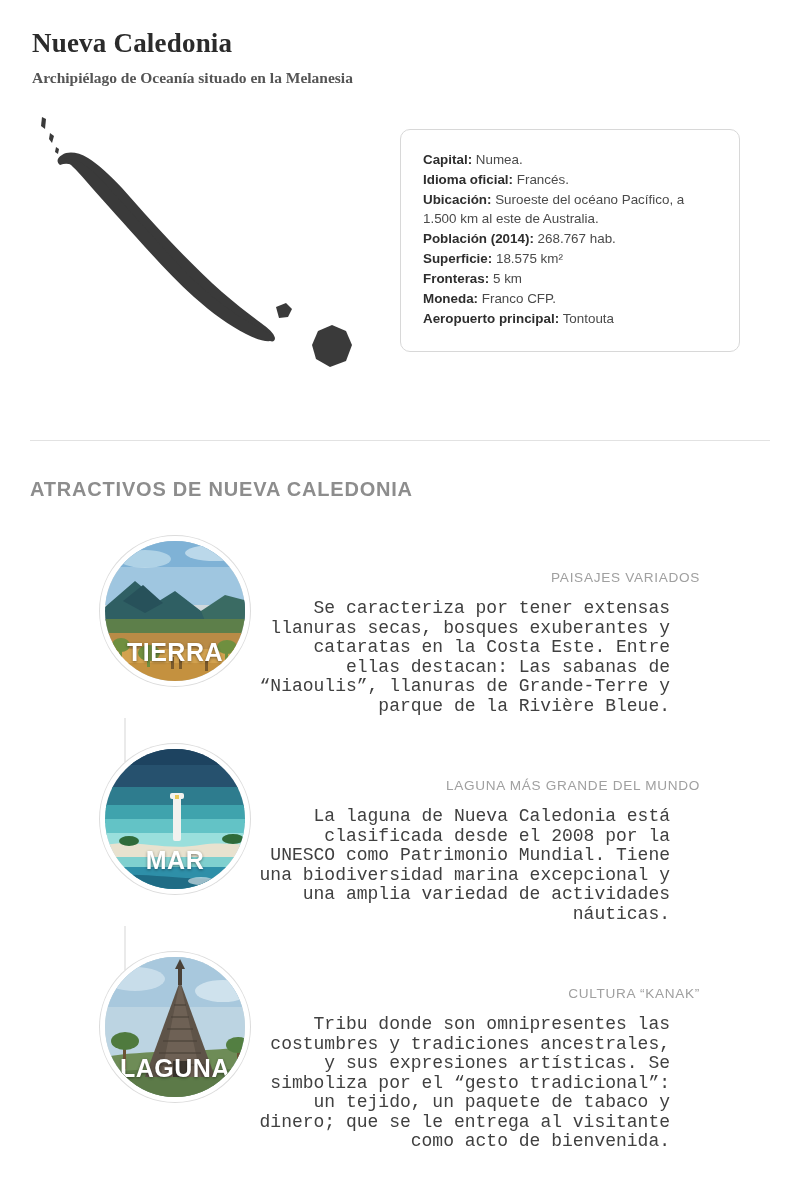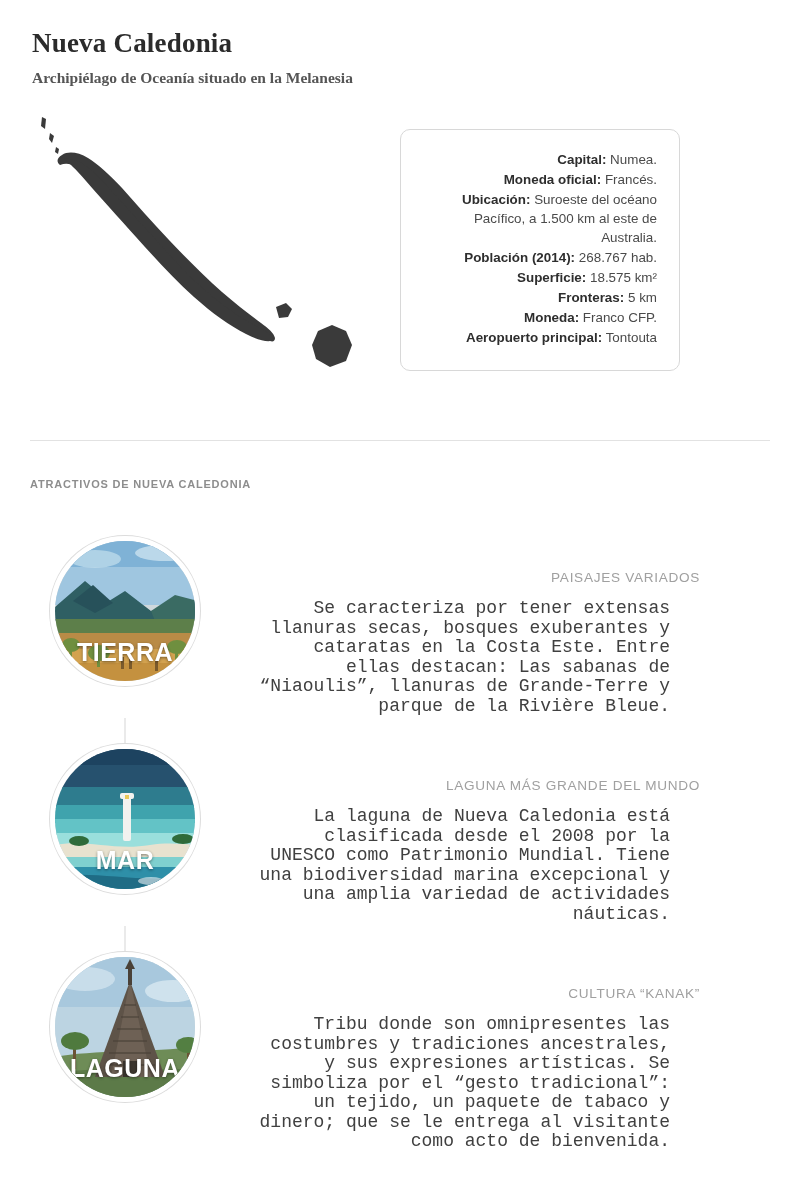--- a/index.html
+++ b/index.html
@@ -56,27 +56,26 @@
     top: 0;
     width: 360px;
     height: 260px;
   }
   .map-wrap svg { display: block; }
 
   .facts-card {
     position: absolute;
     left: 400px;
     top: 20px;
-    width: 280px;
+    width: 340px;
     min-height: 220px;
     border: 1px solid #d8d8d8;
     border-radius: 10px;
     background: #ffffff;
     padding: 20px 22px 22px 22px;
-    text-align: right;
   }
   .fact-line {
     font-size: 13.4px;
     line-height: 19px;
     color: #4a4a4a;
     margin: 0 0 1px 0;
   }
   .fact-line b {
     color: #2e2e2e;
     font-weight: bold;
@@ -90,21 +89,21 @@
     width: 740px;
     height: 1px;
     background: #e2e2e2;
   }
 
   
   .section-heading {
     position: absolute;
     left: 30px;
     top: 478px;
-    font-size: 11px;
+    font-size: 20px;
     letter-spacing: 0.8px;
     color: #8d8d8d;
     font-weight: bold;
   }
 
   
   .attractions {
     position: absolute;
     left: 0;
     top: 536px;
@@ -113,21 +112,21 @@
   .attraction {
     position: relative;
     display: flex;
     align-items: flex-start;
     min-height: 208px;
   }
   .circle-col {
     width: 250px;
     flex: 0 0 250px;
     display: flex;
-    justify-content: center;
+    justify-content: flex-end;
     position: relative;
   }
   .connector {
     position: absolute;
     left: 50%;
     top: 182px;
     width: 1px;
     height: 44px;
     background: #d5d5d5;
     transform: translateX(-0.5px);
@@ -234,21 +233,21 @@
 
           <path d="M344 268 l12 -4 10 8 -2 14 -12 6 -10 -8z"></path>
 
           <path d="M316 366 l10 -4 6 8 -4 9 -11 1z"></path>
         </g>
       </svg>
     </div>
 
     <div class="facts-card">
       <p class="fact-line"><b>Capital:</b> <span>Numea.</span></p>
-      <p class="fact-line"><b>Moneda oficial:</b> <span>Francés.</span></p>
+      <p class="fact-line"><b>Idioma oficial:</b> <span>Francés.</span></p>
       <p class="fact-line"><b>Ubicación:</b> <span>Suroeste del océano Pacífico, a 1.500 km al este de Australia.</span></p>
       <p class="fact-line"><b>Población (2014):</b> <span>268.767 hab.</span></p>
       <p class="fact-line"><b>Superficie:</b> <span>18.575 km²</span></p>
       <p class="fact-line"><b>Fronteras:</b> <span>5 km</span></p>
       <p class="fact-line"><b>Moneda:</b> <span>Franco CFP.</span></p>
       <p class="fact-line"><b>Aeropuerto principal:</b> <span>Tontouta</span></p>
     </div>
   </div>
 
   <div class="divider"></div>

